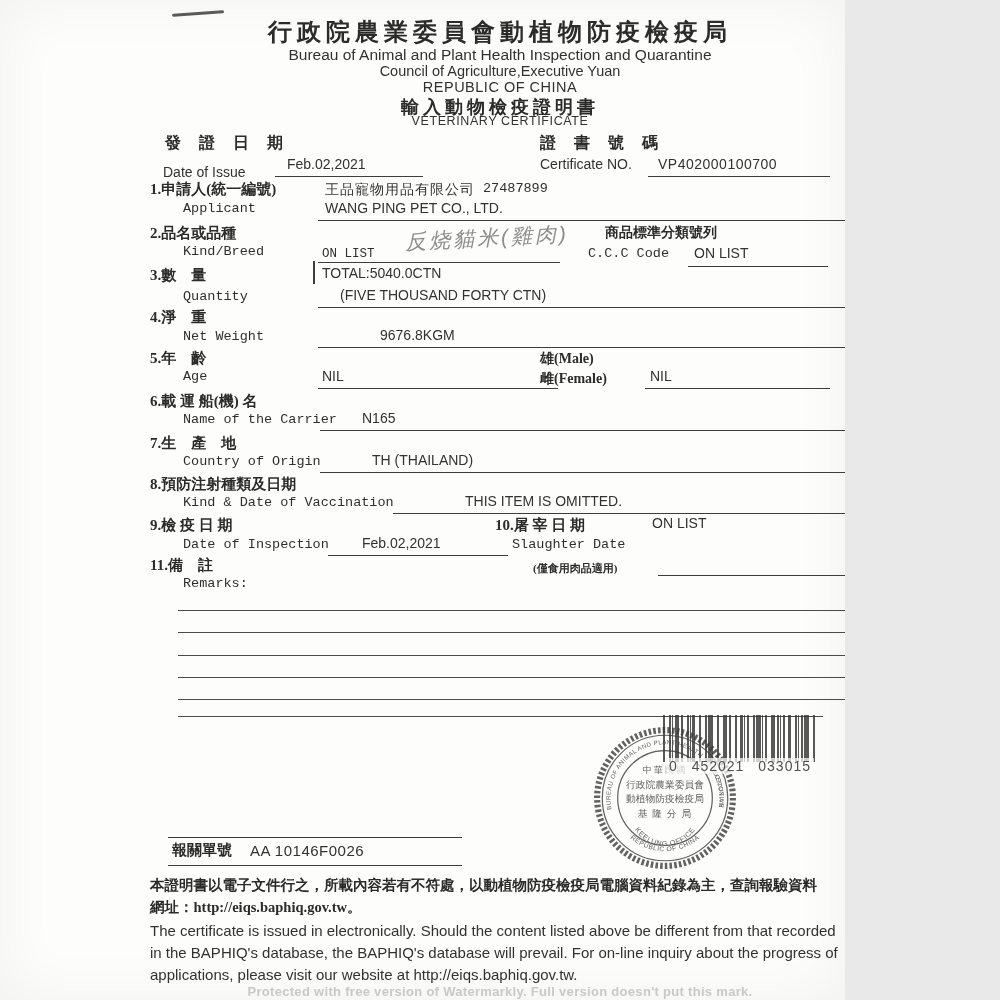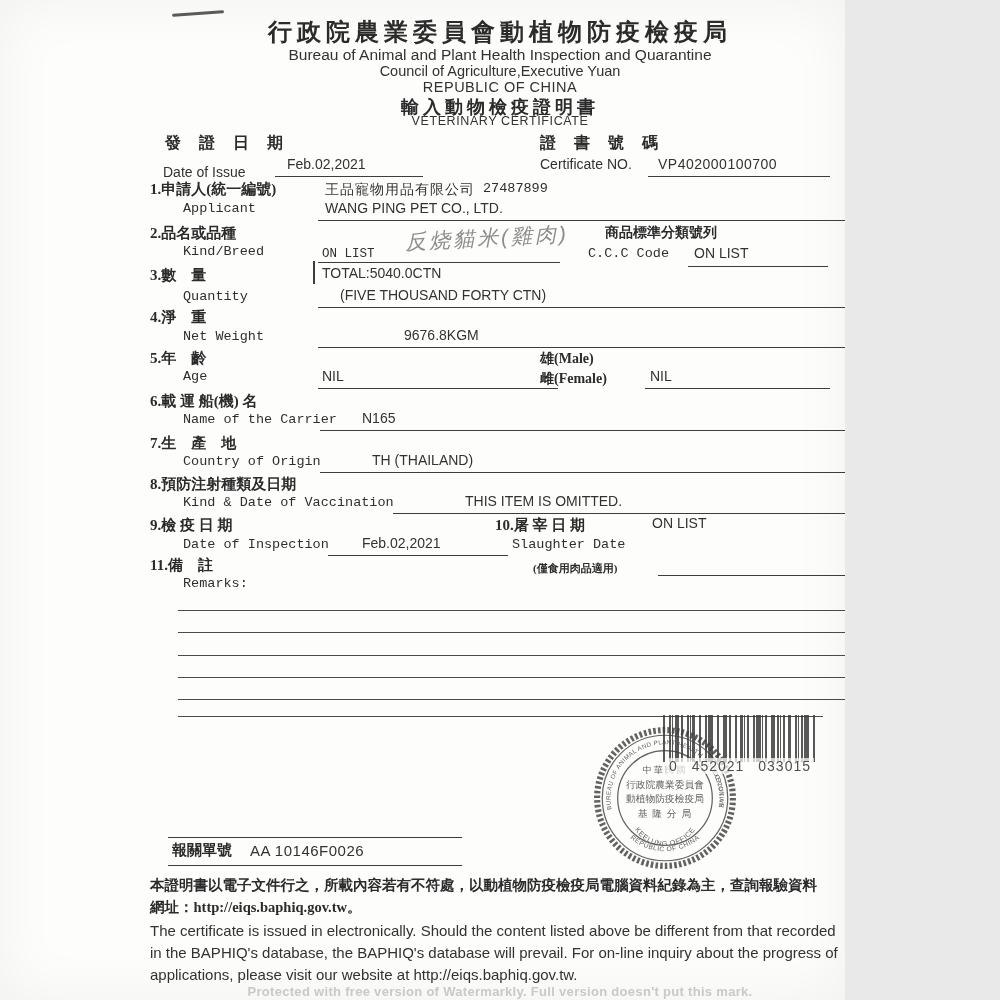--- a/index.html
+++ b/index.html
@@ -71,21 +71,21 @@
 
   <div class="el zh" style="left:150px;top:266px;font-size:15px;">3.數　量</div>
   <div id="vtick"></div>
   <div class="el sans" style="left:322px;top:265px;font-size:14px;">TOTAL:5040.0CTN</div>
   <div class="el mono" style="left:183px;top:289px;font-size:13.5px;">Quantity</div>
   <div class="el sans" style="left:322px;top:287px;font-size:14px;margin-left:18px;">(FIVE THOUSAND FORTY CTN)</div>
   <div class="rule" style="left:318px;top:307px;width:542px;"></div>
 
   <div class="el zh" style="left:150px;top:308px;font-size:15px;">4.淨　重</div>
   <div class="el mono" style="left:183px;top:329px;font-size:13.5px;">Net Weight</div>
-  <div class="el sans" style="left:404px;top:327px;font-size:14px;">9676.8KGM</div>
+  <div class="el sans" style="left:380px;top:327px;font-size:14px;">9676.8KGM</div>
   <div class="rule" style="left:318px;top:347px;width:542px;"></div>
 
   <div class="el zh" style="left:150px;top:349px;font-size:15px;">5.年　齡</div>
   <div class="el mono" style="left:183px;top:369px;font-size:13.5px;">Age</div>
   <div class="el sans" style="left:322px;top:368px;font-size:14px;">NIL</div>
   <div class="rule" style="left:318px;top:388px;width:240px;"></div>
   <div class="el zh" style="left:540px;top:350px;font-size:14px;">雄(Male)</div>
   <div class="el zh" style="left:540px;top:370px;font-size:14px;">雌(Female)</div>
   <div class="el sans" style="left:650px;top:368px;font-size:14px;">NIL</div>
   <div class="rule" style="left:645px;top:388px;width:185px;"></div>

